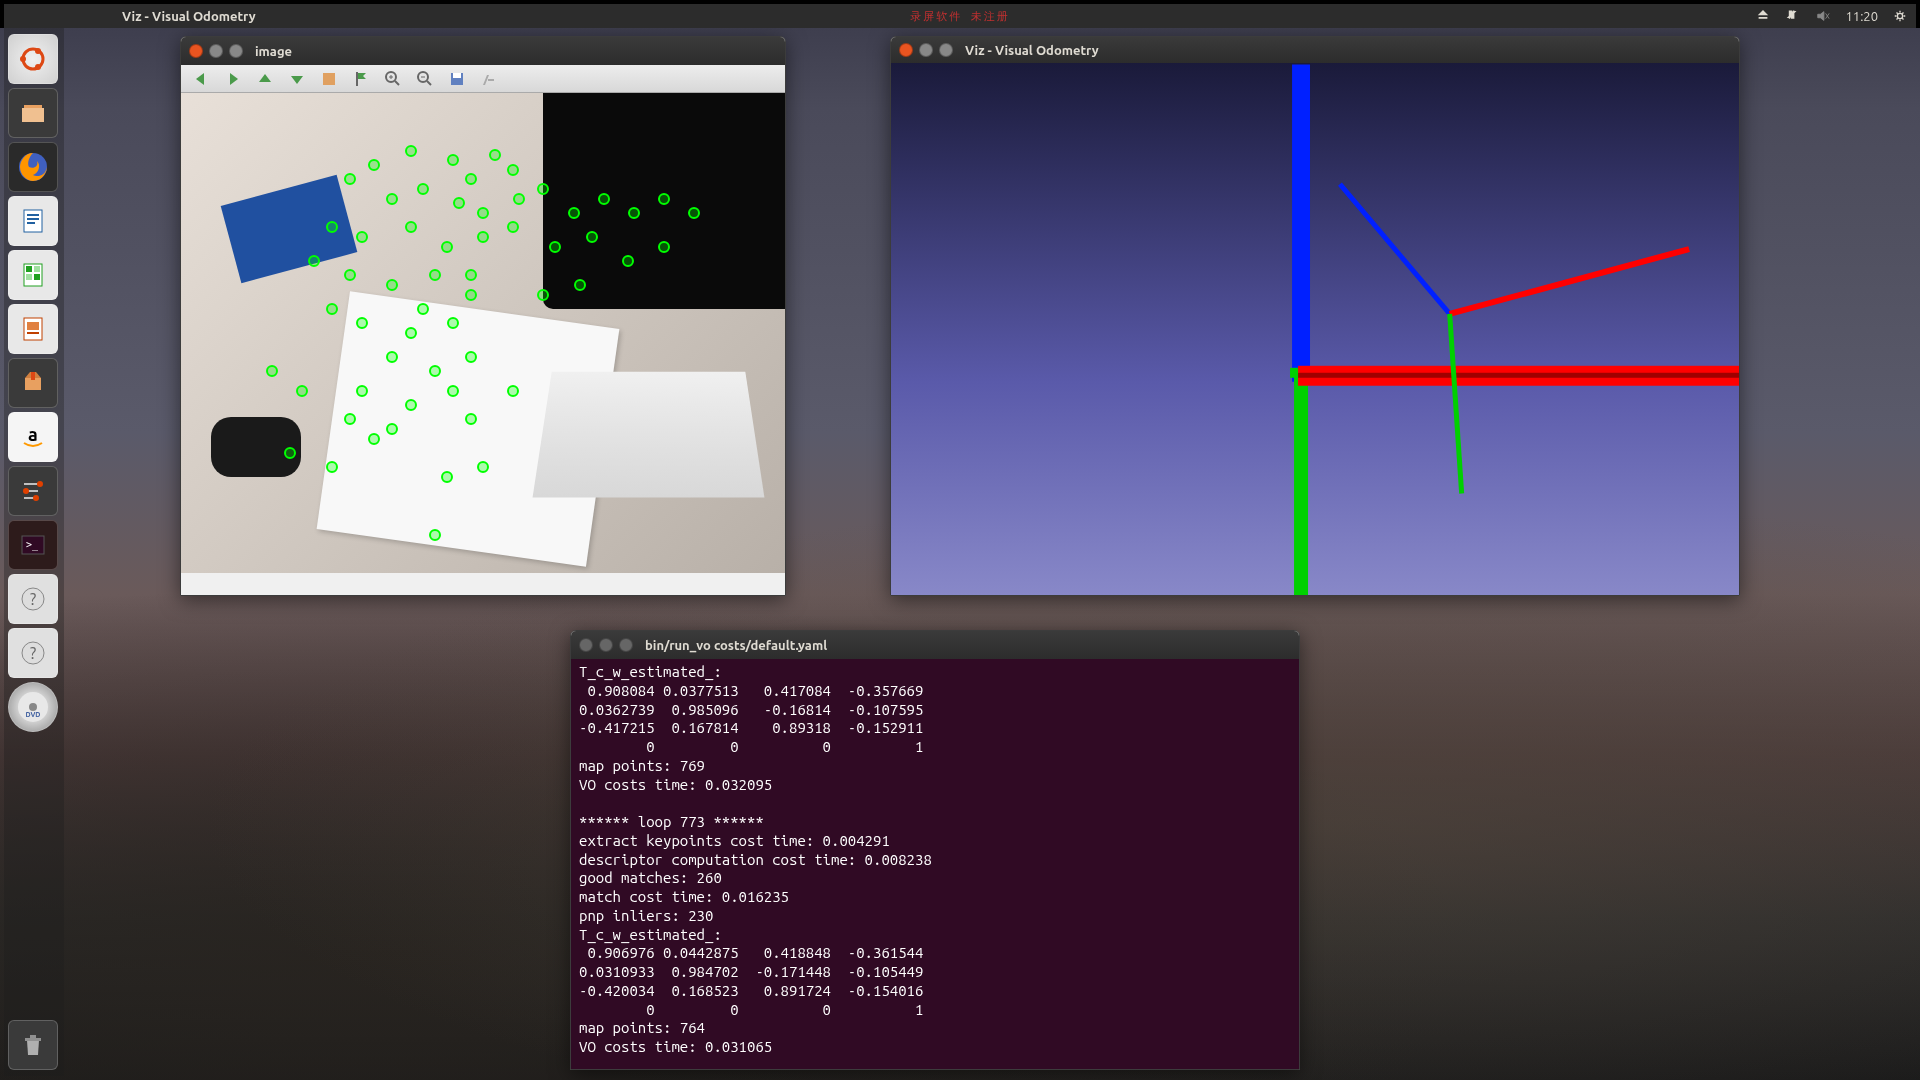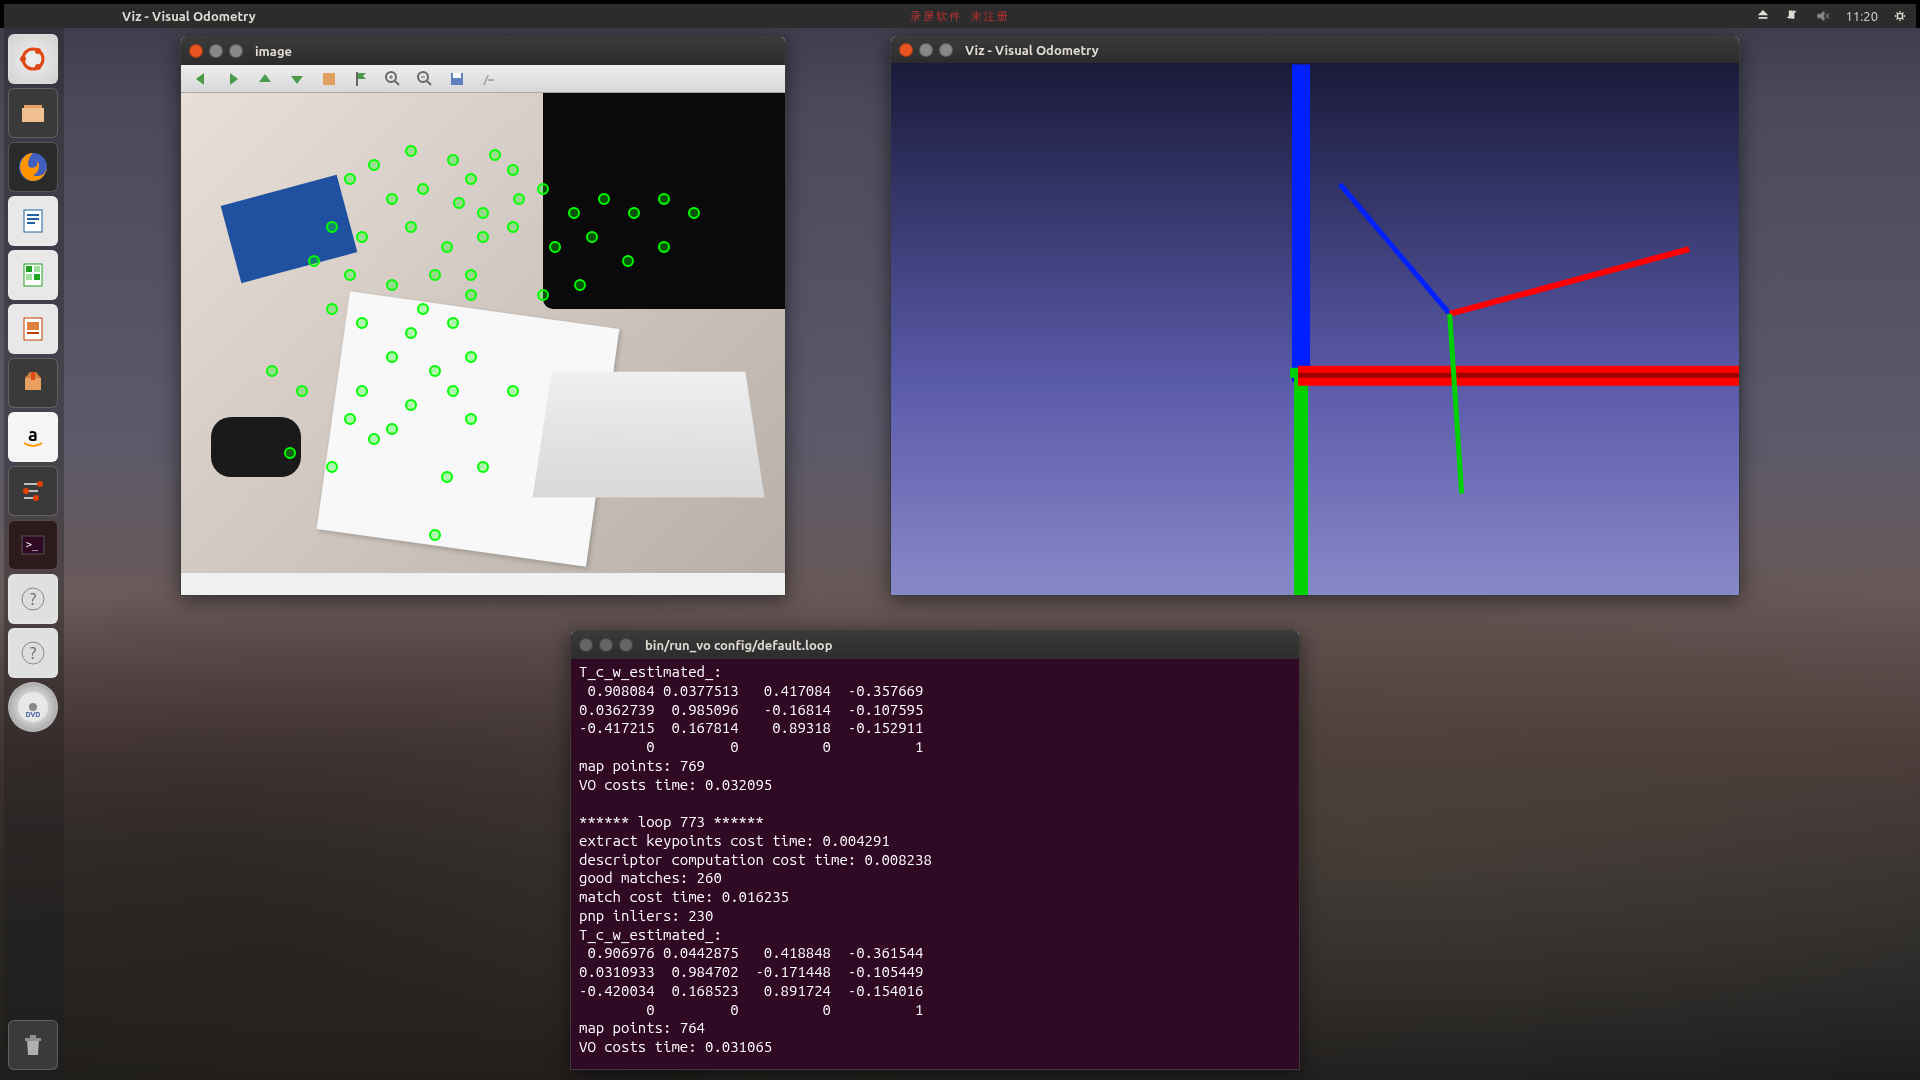--- a/index.html
+++ b/index.html
@@ -540,21 +540,21 @@
       <rect x="400" y="304" width="8" height="10" fill="#00d000"></rect>
     </svg>
   </div>
 </div>
 
 <div class="window terminal-window">
   <div class="titlebar dark">
     <div class="wbtn" style="background:#666"></div>
     <div class="wbtn" style="background:#666"></div>
     <div class="wbtn" style="background:#666"></div>
-    <div class="titlebar-text">bin/run_vo config/default.loop</div>
+    <div class="titlebar-text">bin/run_vo costs/default.yaml</div>
   </div>
   <div class="terminal-content"><span id="terminal-lines">T_c_w_estimated_:
  0.908084 0.0377513   0.417084  -0.357669
 0.0362739  0.985096   -0.16814  -0.107595
 -0.417215  0.167814    0.89318  -0.152911
         0         0          0          1
 map points: 769
 VO costs time: 0.032095
 
 ****** loop 773 ******

